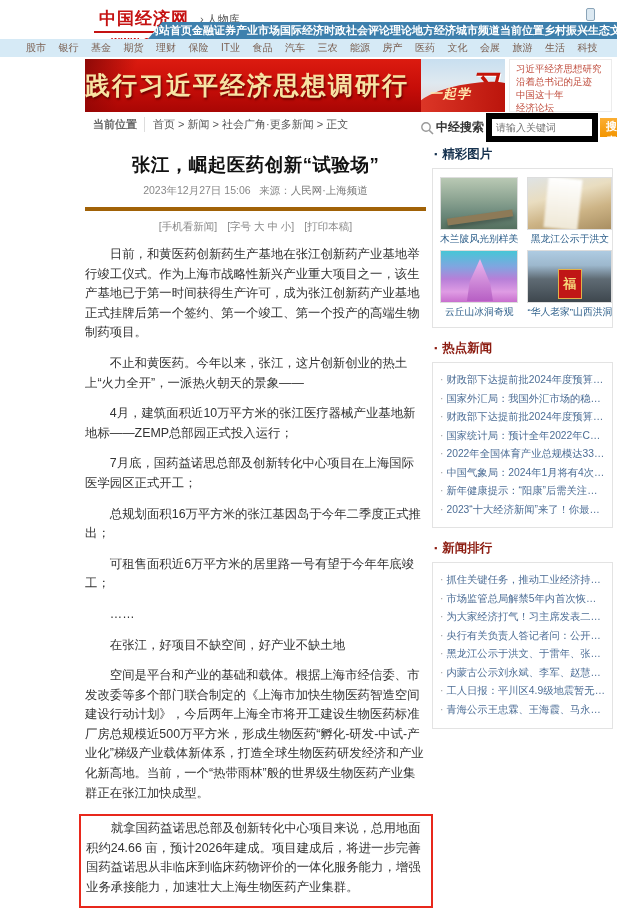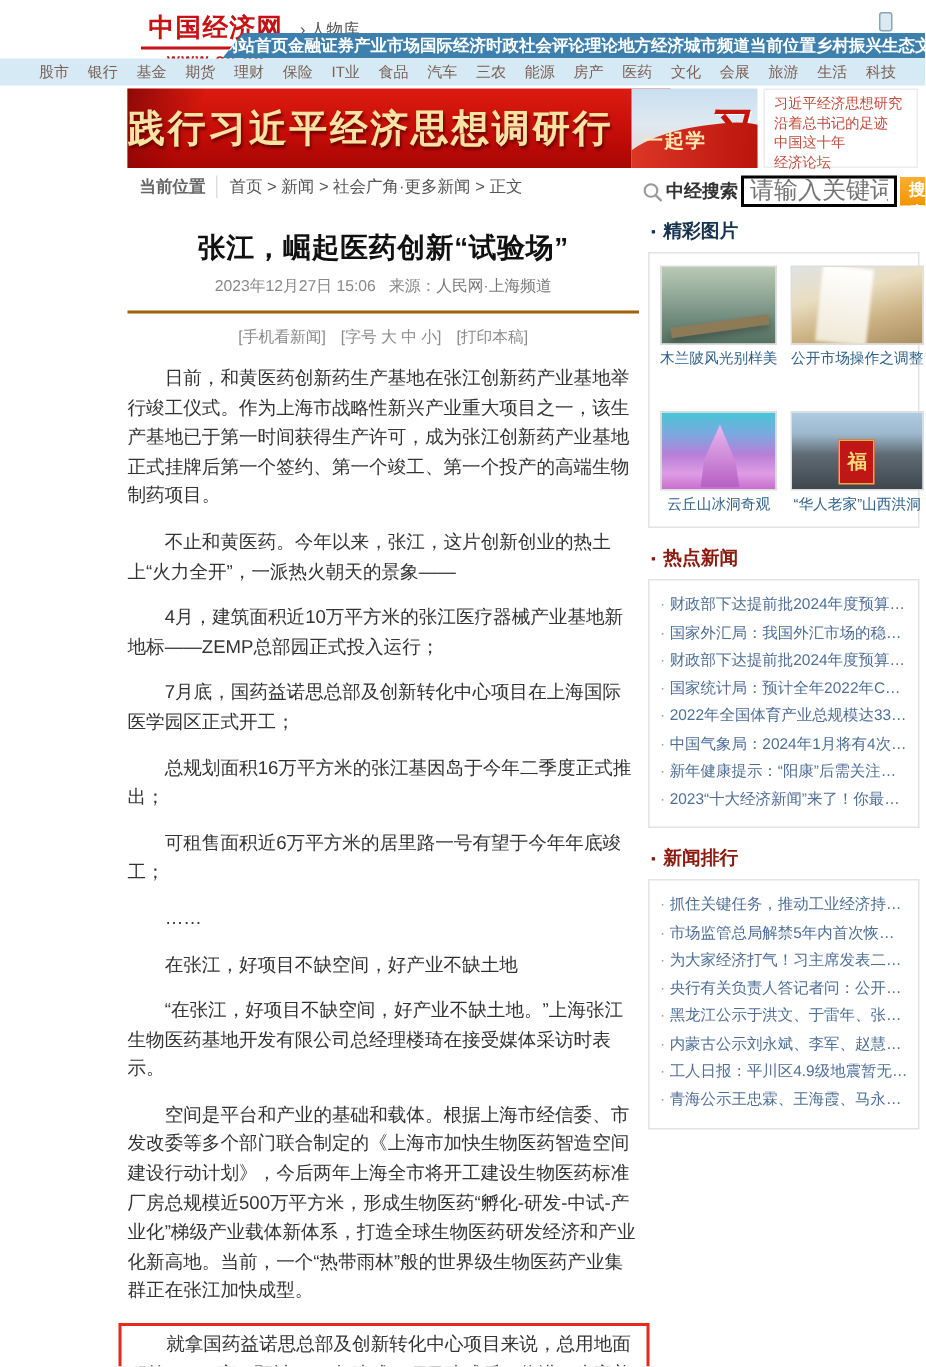--- a/index.html
+++ b/index.html
@@ -17,55 +17,55 @@
   .mainnav span{flex:1;text-align:center;font-size:11px;font-weight:bold;color:#fff;white-space:nowrap;cursor:pointer;}
   .subnav{position:absolute;left:0;right:0;top:39px;height:18px;background:#d6eaf6;display:flex;align-items:center;padding-left:26px;gap:0;}
   .subnav span{font-size:10px;color:#7b6052;margin-right:12.5px;white-space:nowrap;cursor:pointer;}
 
   
   .banner{position:absolute;left:85px;top:59px;width:362px;height:53px;background:linear-gradient(180deg,#dc1b10 0%,#c60d08 55%,#a80604 100%);display:flex;align-items:center;justify-content:flex-start;overflow:hidden;cursor:pointer;}
   .banner:before{content:"";position:absolute;left:-12px;top:0;width:70px;height:100%;background:linear-gradient(115deg,#7c0505 0%,rgba(124,5,5,0) 70%);}
   .banner-text{position:relative;font-size:25px;font-weight:bold;color:#f7e3a4;font-family:"Liberation Serif","DejaVu Serif",serif;letter-spacing:2px;text-shadow:1px 2px 2px #6d0202;white-space:nowrap;}
   .promo{position:absolute;left:421px;top:59px;width:84px;height:53px;background:linear-gradient(180deg,#c8dff0 0%,#dfe9f0 45%,#e8d2cd 100%);overflow:hidden;cursor:pointer;}
   .promo-swash{position:absolute;left:-8px;bottom:-6px;width:110px;height:34px;background:linear-gradient(100deg,#e03a2a,#b30d06);border-radius:60% 40% 10% 50%/70% 60% 20% 40%;transform:rotate(-7deg);}
-  .promo-label{position:absolute;left:8px;bottom:9px;font-size:13px;font-weight:bold;color:#ffe9b0;letter-spacing:1px;}
+  .promo-label{position:absolute;left:8px;bottom:9px;font-size:13px;font-weight:bold;font-style:italic;color:#ffe9b0;letter-spacing:1px;}
   .promo-xi{position:absolute;right:6px;top:6px;font-size:30px;font-weight:bold;color:#c41409;font-family:"Liberation Serif",serif;font-style:italic;text-shadow:1px 1px 0 #fff;}
   .banner-links{position:absolute;left:509px;top:59px;width:103px;height:53px;border:1px solid #ececec;box-sizing:border-box;padding:3px 6px;display:flex;flex-direction:column;justify-content:space-between;}
   .banner-links span{font-size:9.5px;color:#bf4a3a;white-space:nowrap;cursor:pointer;}
 
   
   .crumbbar{position:absolute;left:93px;top:117px;width:527px;height:21px;display:flex;align-items:flex-start;font-size:11px;}
   .crumb-label{color:#666;font-weight:bold;padding-right:7px;border-right:1px solid #ddd;margin-right:8px;}
   .crumb-path{color:#555;cursor:pointer;}
   .searchbox{position:absolute;right:0;top:0;height:21px;display:flex;align-items:center;gap:2px;}
   .search-brand{font-size:12px;font-weight:bold;color:#333;}
-  .search-input{width:92px;height:15px;border:2px solid #000000;font-size:16px;color:#999;padding:1px 4px;outline:none;}
+  .search-input{width:92px;height:15px;border:6px solid #000000;font-size:10px;color:#999;padding:1px 4px;outline:none;}
   .search-btn{width:20px;height:19px;background:linear-gradient(180deg,#fbae33,#f39500);border:none;color:#fff;font-size:11px;font-weight:bold;cursor:pointer;}
 
   
   .main{position:absolute;left:85px;top:143px;width:341px;}
   .article-title{text-align:center;font-size:18.5px;font-weight:bold;color:#111;margin:9px 0 7px;letter-spacing:.5px;}
   .article-meta{text-align:center;font-size:10.5px;color:#888;}
   .article-meta .src{color:#777;cursor:pointer;}
-  .tools{margin-top:9px;padding-top:9px;border-top:2px solid #a16207;text-align:left;font-size:10.5px;color:#8a8a8a;display:flex;justify-content:center;gap:10px;}
+  .tools{margin-top:9px;padding-top:9px;border-top:4px solid #a16207;text-align:left;font-size:10.5px;color:#8a8a8a;display:flex;justify-content:center;gap:10px;}
   .tools span{cursor:pointer;}
   .article-body{margin-top:11px;font-size:12.4px;line-height:1.58;color:#333;}
   .article-body p{text-indent:2em;margin:0 0 11px;}
   .hl-box{border:2px solid #e8281c;margin:0 -7px 11px -6px;padding:3px 6px 0 5px;}
   .hl-box p:last-child{margin-bottom:8px;}
 
   
   .sidebar{position:absolute;left:432px;top:146px;width:181px;}
   .side-sec{margin-bottom:12px;}
   .side-head{display:flex;align-items:center;gap:5px;font-size:12.5px;font-weight:bold;margin:0 0 5px 2px;}
   .side-head .bullet{font-size:9px;position:relative;top:-1px;}
   .head-navy{color:#16324f;} .head-navy .bullet{color:#16324f;}
   .head-red{color:#8b1a0f;} .head-red .bullet{color:#8b1a0f;}
   .side-box{border:1px solid #e3e3e3;padding:8px 7px;background:#fff;}
-  .gal-grid{display:grid;grid-template-columns:1fr 1fr;gap:28px 9px;}
+  .gal-grid{display:grid;grid-template-columns:1fr 1fr;gap:4px 9px;}
   .gal-item{cursor:pointer;}
   .thumb{width:100%;height:53px;border:1px solid #ddd;box-sizing:border-box;position:relative;overflow:hidden;}
   .thumb-1{background:linear-gradient(180deg,#b9c9b4 0%,#8fa694 40%,#6d8a7c 70%,#55705f 100%);}
   .thumb-1:after{content:"";position:absolute;left:6px;bottom:8px;width:66px;height:7px;background:#8d7a57;transform:rotate(-8deg);box-shadow:0 3px 4px rgba(0,0,0,.25);}
   .thumb-2{background:linear-gradient(165deg,#dfe3e4 0%,#e9ddc0 35%,#cdb486 65%,#a98f62 100%);}
   .thumb-2:after{content:"";position:absolute;left:18px;top:0;width:34px;height:100%;background:linear-gradient(180deg,#ffffff,#efe8d6);filter:blur(1px);transform:rotate(6deg);}
   .thumb-3{background:linear-gradient(180deg,#47c6d6 0%,#7fa6e0 30%,#b77fd8 55%,#df9ce4 80%,#c86fce 100%);}
   .thumb-3:after{content:"";position:absolute;left:26px;top:8px;width:26px;height:42px;background:linear-gradient(180deg,#e9b9ef,#b75fc4);clip-path:polygon(50% 0,90% 60%,100% 100%,0 100%,10% 55%);}
   .thumb-4{background:linear-gradient(180deg,#aecbe2 0%,#9db8cd 28%,#5f6b74 55%,#3e474e 100%);}
   .fu-banner{position:absolute;left:50%;top:18px;transform:translateX(-50%);width:22px;height:28px;background:#c01616;border:1px solid #e0b24a;display:flex;align-items:center;justify-content:center;color:#f5d87a;font-size:13px;font-weight:bold;}
@@ -170,21 +170,20 @@
     </div>
     <div class="article-body">
       <p>日前，和黄医药创新药生产基地在张江创新药产业基地举行竣工仪式。作为上海市战略性新兴产业重大项目之一，该生产基地已于第一时间获得生产许可，成为张江创新药产业基地正式挂牌后第一个签约、第一个竣工、第一个投产的高端生物制药项目。</p>
       <p>不止和黄医药。今年以来，张江，这片创新创业的热土上“火力全开”，一派热火朝天的景象——</p>
       <p>4月，建筑面积近10万平方米的张江医疗器械产业基地新地标——ZEMP总部园正式投入运行；</p>
       <p>7月底，国药益诺思总部及创新转化中心项目在上海国际医学园区正式开工；</p>
       <p>总规划面积16万平方米的张江基因岛于今年二季度正式推出；</p>
       <p>可租售面积近6万平方米的居里路一号有望于今年年底竣工；</p>
       <p>……</p>
       <p>在张江，好项目不缺空间，好产业不缺土地</p>
-      <p>“在张江，好项目不缺空间，好产业不缺土地。”上海张江生物医药基地开发有限公司总经理楼琦在接受媒体采访时表示。</p>
       <p>空间是平台和产业的基础和载体。根据上海市经信委、市发改委等多个部门联合制定的《上海市加快生物医药智造空间建设行动计划》，今后两年上海全市将开工建设生物医药标准厂房总规模近500万平方米，形成生物医药“孵化-研发-中试-产业化”梯级产业载体新体系，打造全球生物医药研发经济和产业化新高地。当前，一个“热带雨林”般的世界级生物医药产业集群正在张江加快成型。</p>
       <div class="hl-box">
         <p>就拿国药益诺思总部及创新转化中心项目来说，总用地面积约24.66 亩，预计2026年建成。项目建成后，将进一步完善国药益诺思从非临床到临床药物评价的一体化服务能力，增强业务承接能力，加速壮大上海生物医药产业集群。</p>
 
       </div>
 
     </div>
   </div>
 
   <div class="sidebar">
@@ -195,21 +194,21 @@
         <span>精彩图片</span>
       </div>
       <div class="side-box">
         <div class="gal-grid">
           <div class="gal-item">
             <div class="thumb thumb-1"></div>
             <div class="gal-cap">木兰陂风光别样美</div>
           </div>
           <div class="gal-item">
             <div class="thumb thumb-2"></div>
-            <div class="gal-cap">公开市场操作之调整</div>
+            <div class="gal-cap">黑龙江公示于洪文</div>
           </div>
           <div class="gal-item">
             <div class="thumb thumb-3"></div>
             <div class="gal-cap">云丘山冰洞奇观</div>
           </div>
           <div class="gal-item">
             <div class="thumb thumb-4">
               <span class="fu-banner">福</span>
             </div>
             <div class="gal-cap">“华人老家”山西洪洞</div>

